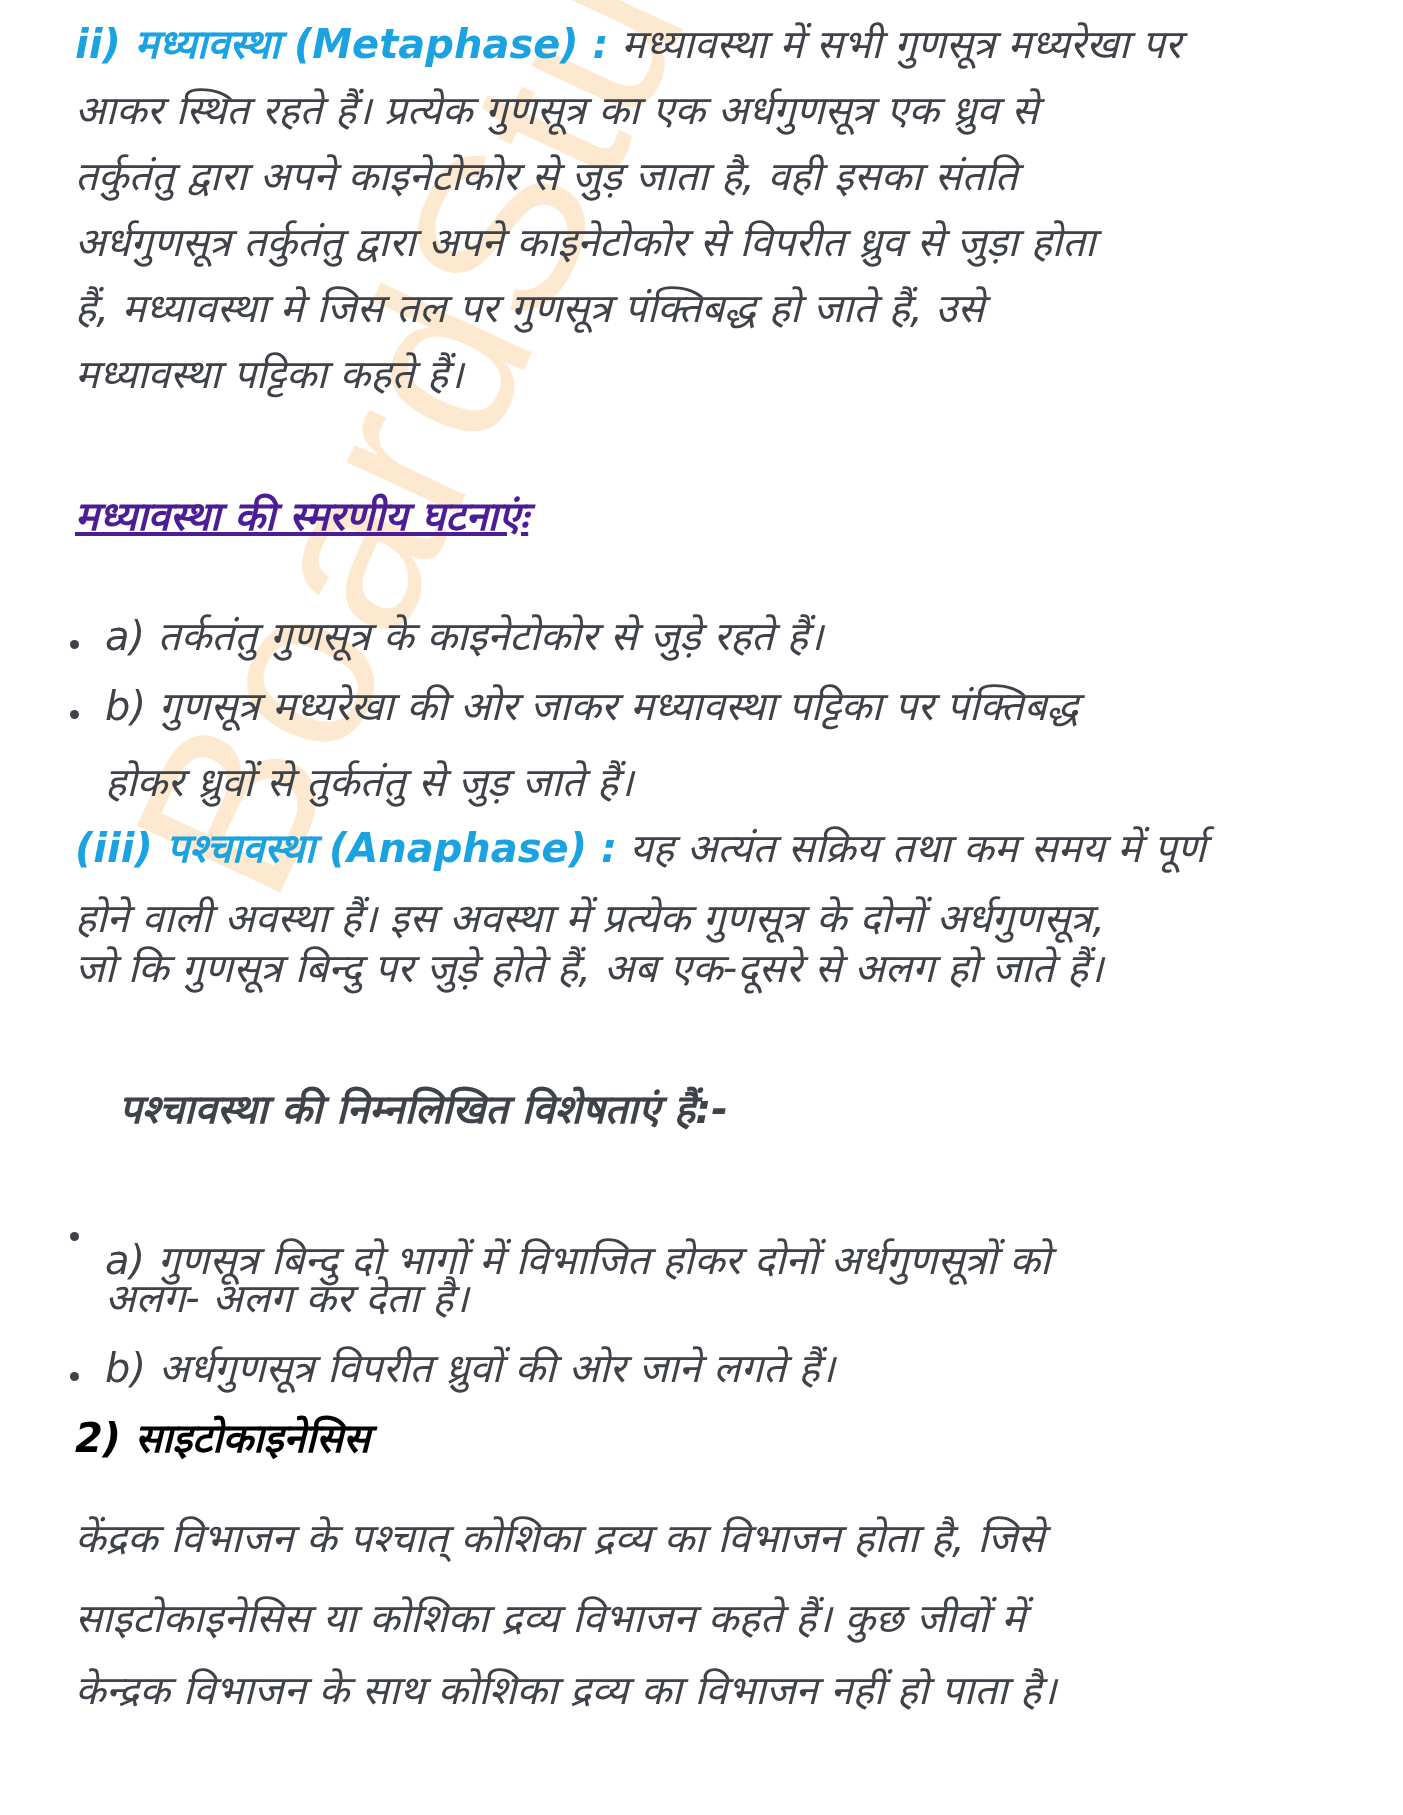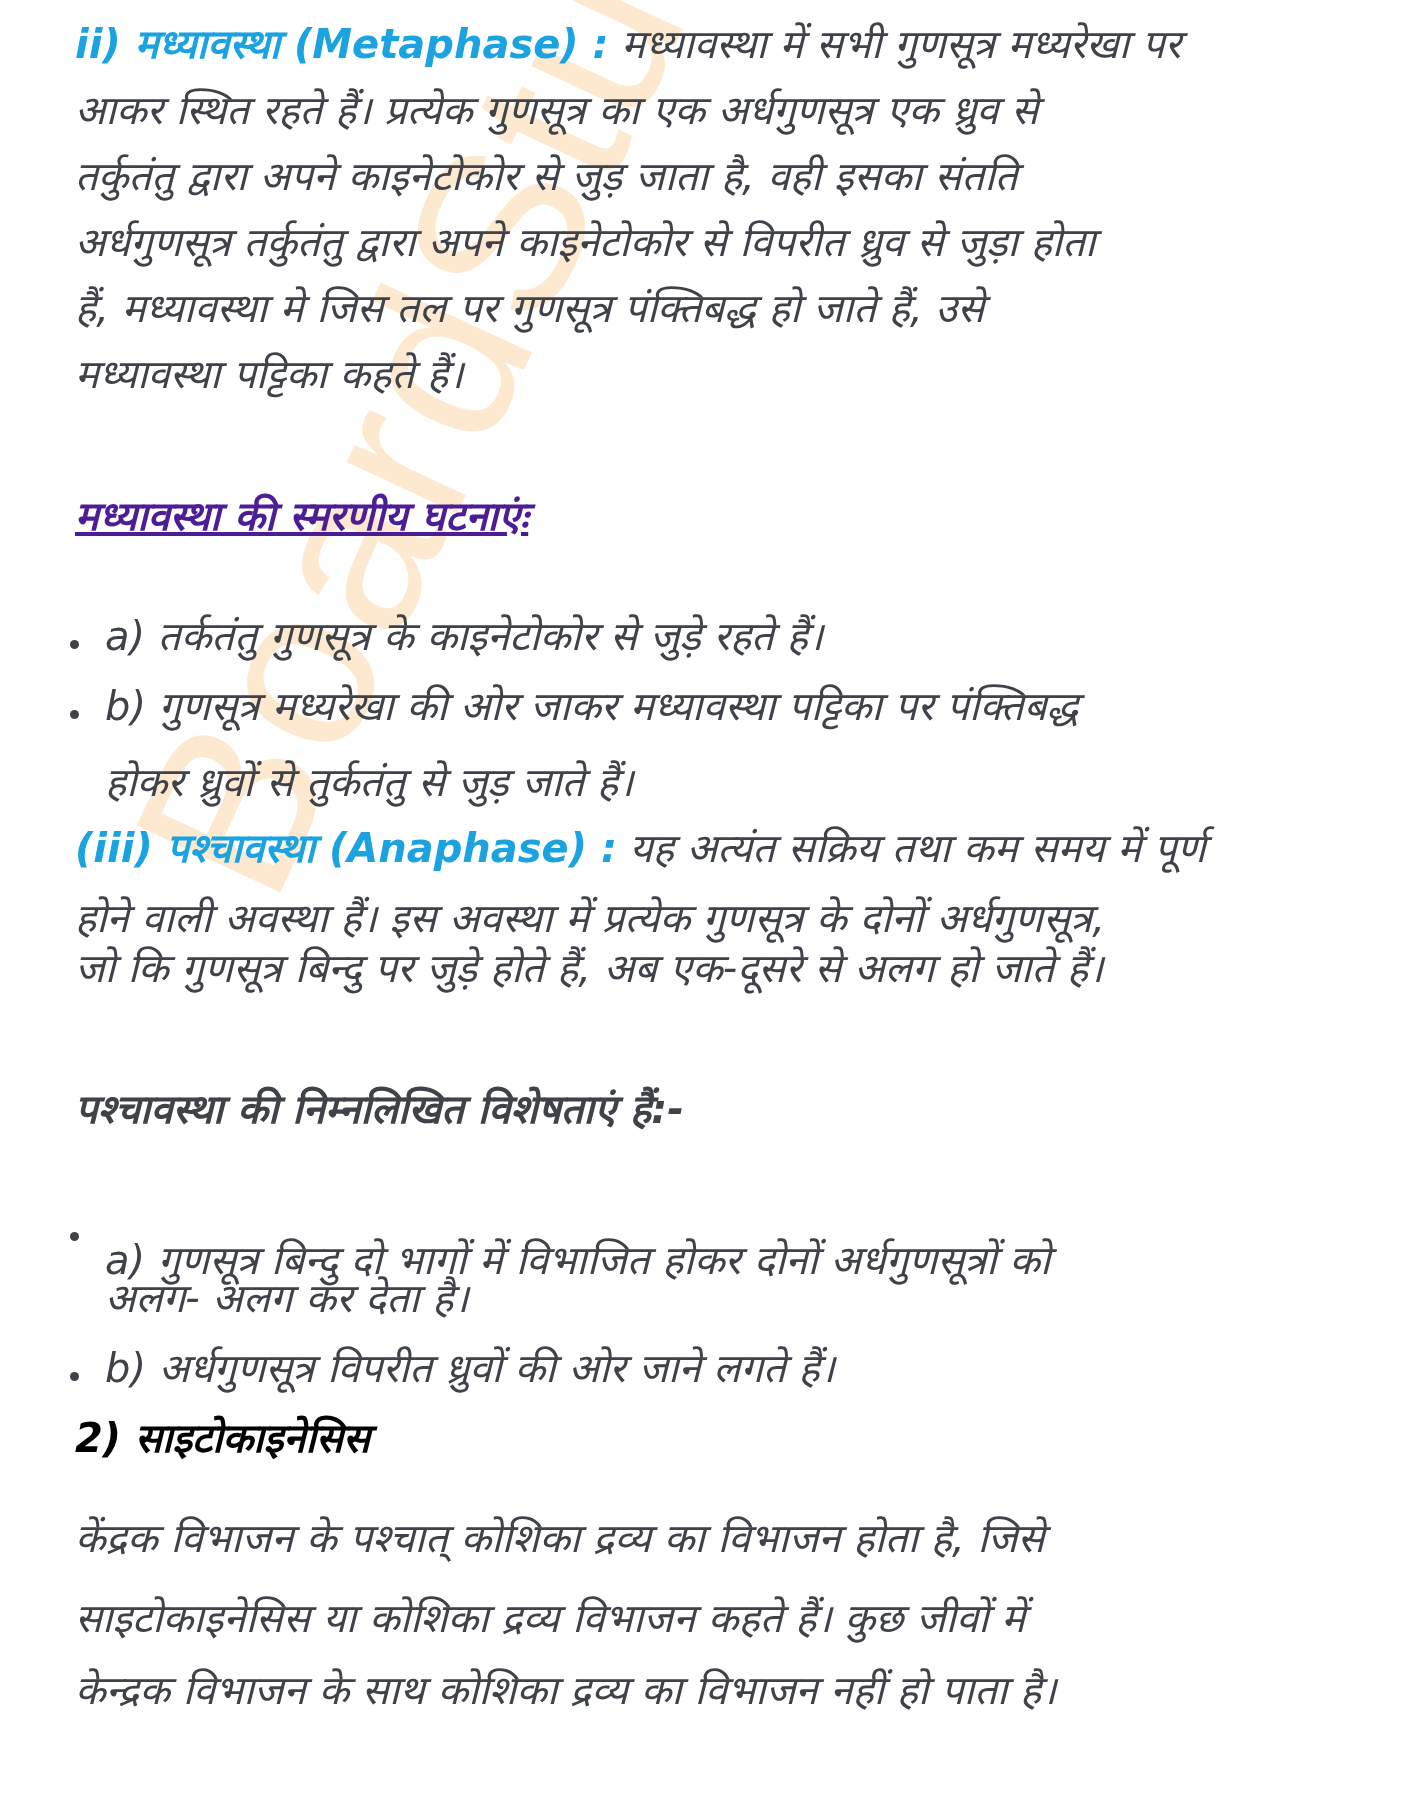--- a/index.html
+++ b/index.html
@@ -16,21 +16,21 @@
     white-space: nowrap; z-index: 0; letter-spacing: 4px;
     opacity: 0.85;
   }
   .content { position: absolute; left: 0; top: 0; width: 1403px; z-index: 1; }
   .line {
     position: absolute; left: 75px; font-size: 40px; font-style: italic;
     white-space: nowrap; line-height: 52px; height: 52px;
   }
   .h-cyan { color: #1aa3e0; font-weight: bold; text-align: center; }
   .h-blue { color: #4c1d95; font-weight: bold; text-decoration: underline; }
-  .h-dark { color: #3f4248; font-weight: bold; }
+  .h-dark { color: #3f4248; font-weight: bold; margin-left: 44px; }
   .h-mid  { color: #000000; font-weight: bold; }
   .bullet-dot {
     position: absolute; left: 70px; width: 9px; height: 9px; border-radius: 50%;
     background: #3f4248;
   }
   .bl { left: 105px; }
 </style>
 </head>
 <body>
 

